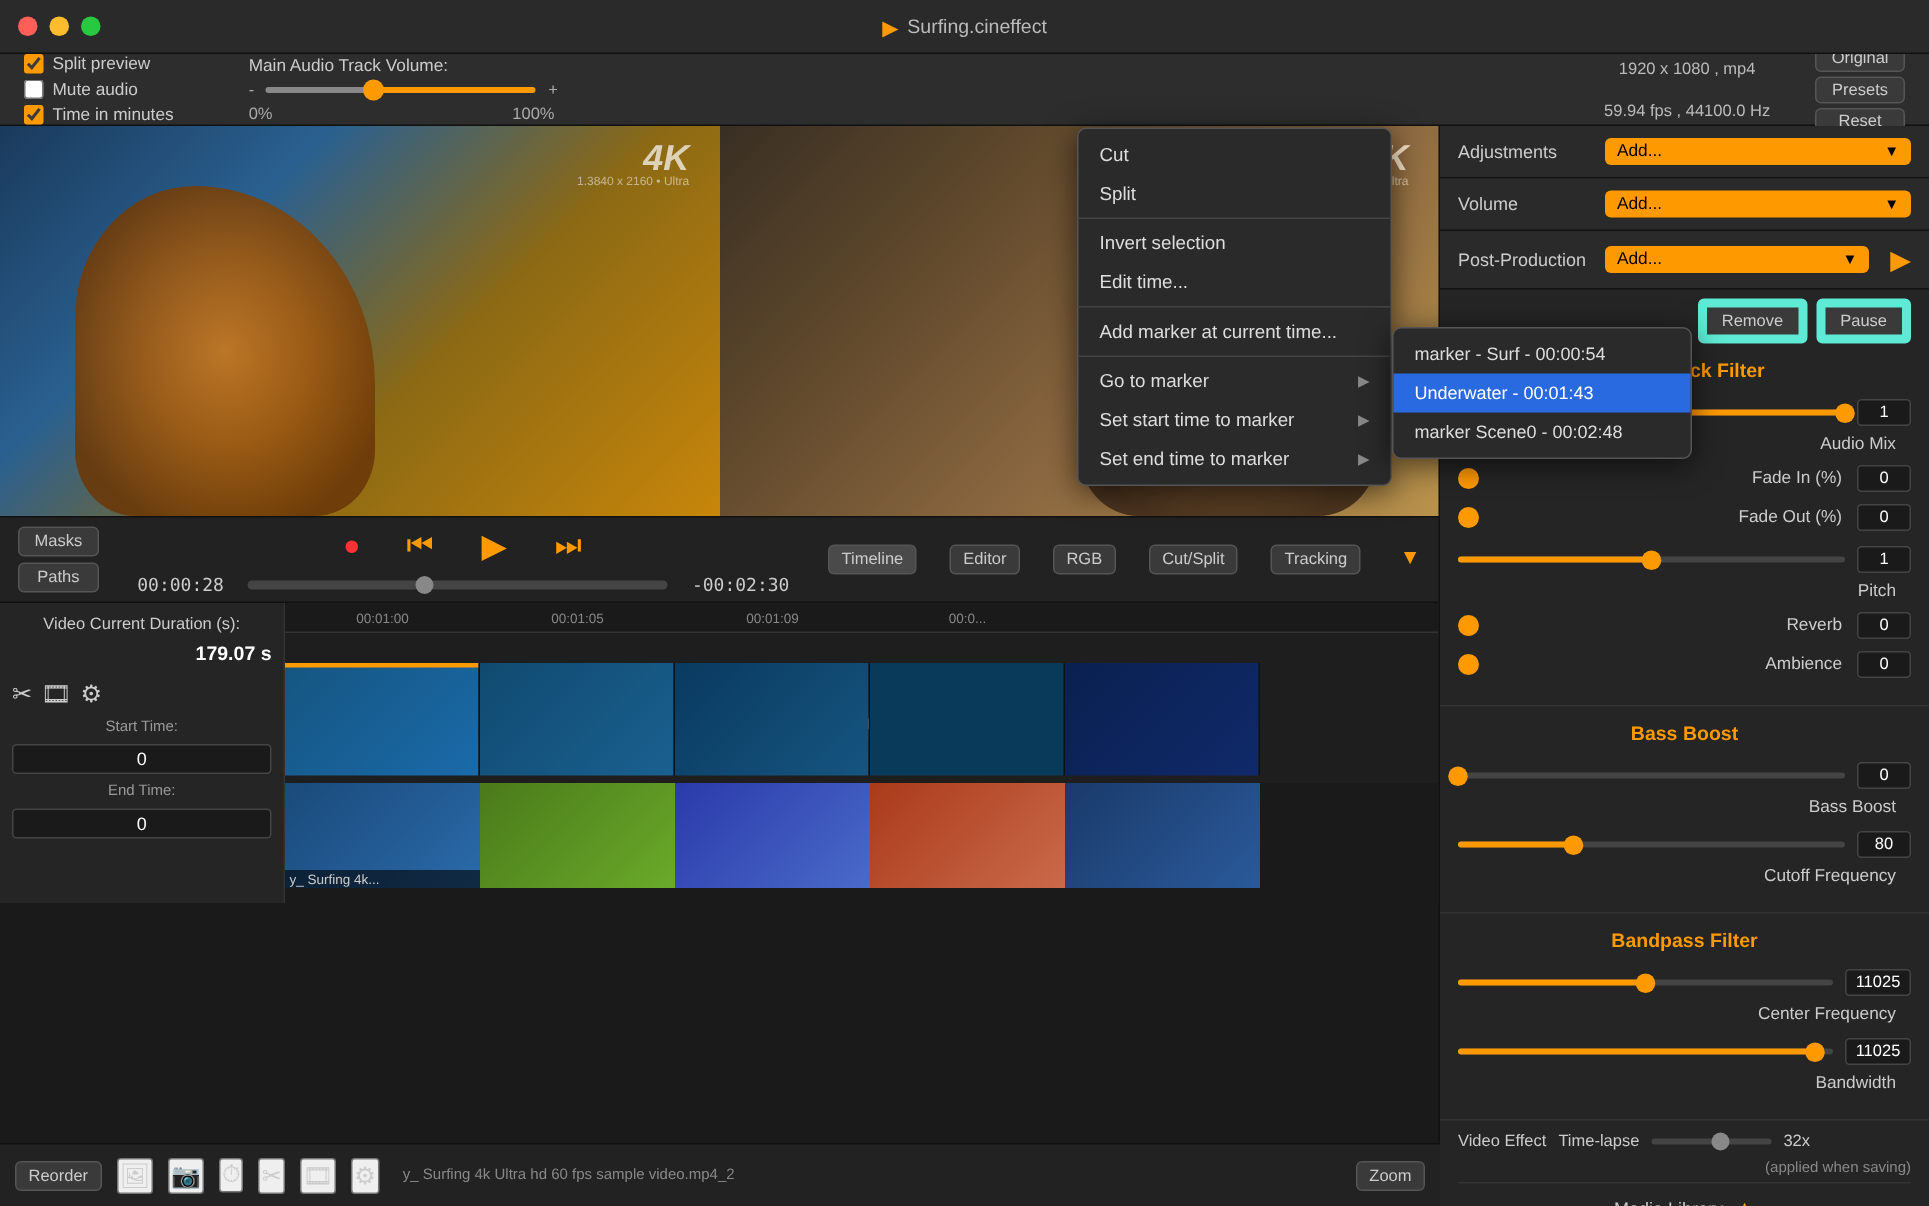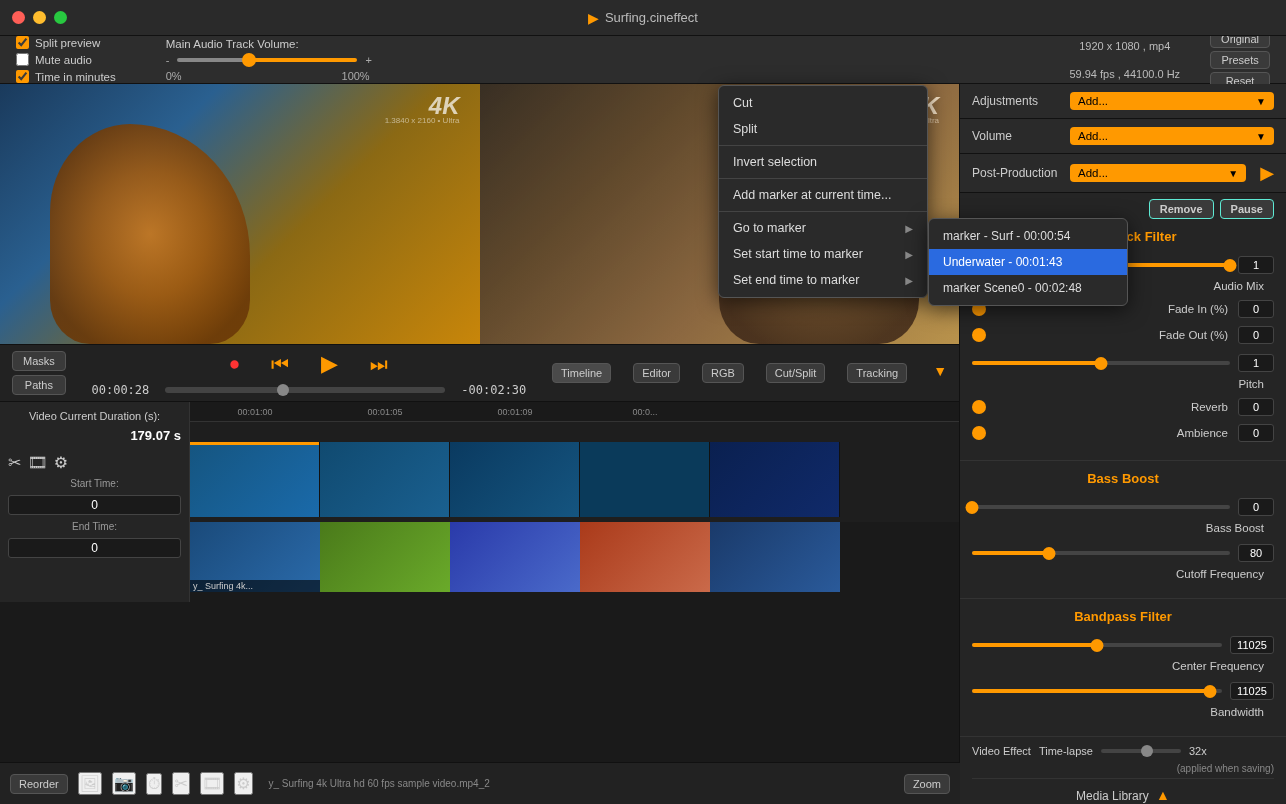--- a/index.html
+++ b/index.html
@@ -583,27 +583,26 @@
 
     
     .remove-pause-row {
       display: flex;
       justify-content: flex-end;
       gap: 6px;
       padding: 6px 12px 0;
     }
     .rp-btn {
       background: #3a3a3a;
-      border: 1px solid #5eead4;
+      border: 6px solid #5eead4;
       border-radius: 4px;
       color: #ccc;
       font-size: 11px;
       padding: 3px 10px;
       cursor: pointer;
-      font-weight: bold;
     }
 
     
     .lower-right {
       padding: 8px 12px;
     }
     .timelapse-row {
       display: flex;
       align-items: center;
       gap: 8px;
@@ -1013,20 +1012,21 @@
       </div>
     </div>
   </div>
 </div>
 
 <div class="context-menu">
   <div class="ctx-item">Cut</div>
   <div class="ctx-item">Split</div>
   <div class="ctx-divider"></div>
   <div class="ctx-item">Invert selection</div>
+  <div class="ctx-item">Edit time...</div>
   <div class="ctx-divider"></div>
   <div class="ctx-item">Add marker at current time...</div>
   <div class="ctx-divider"></div>
   <div class="ctx-item has-sub">
     <span>Go to marker</span>
     <span class="ctx-arrow">▶</span>
   </div>
   <div class="ctx-item has-sub">
     <span>Set start time to marker</span>
     <span class="ctx-arrow">▶</span>

